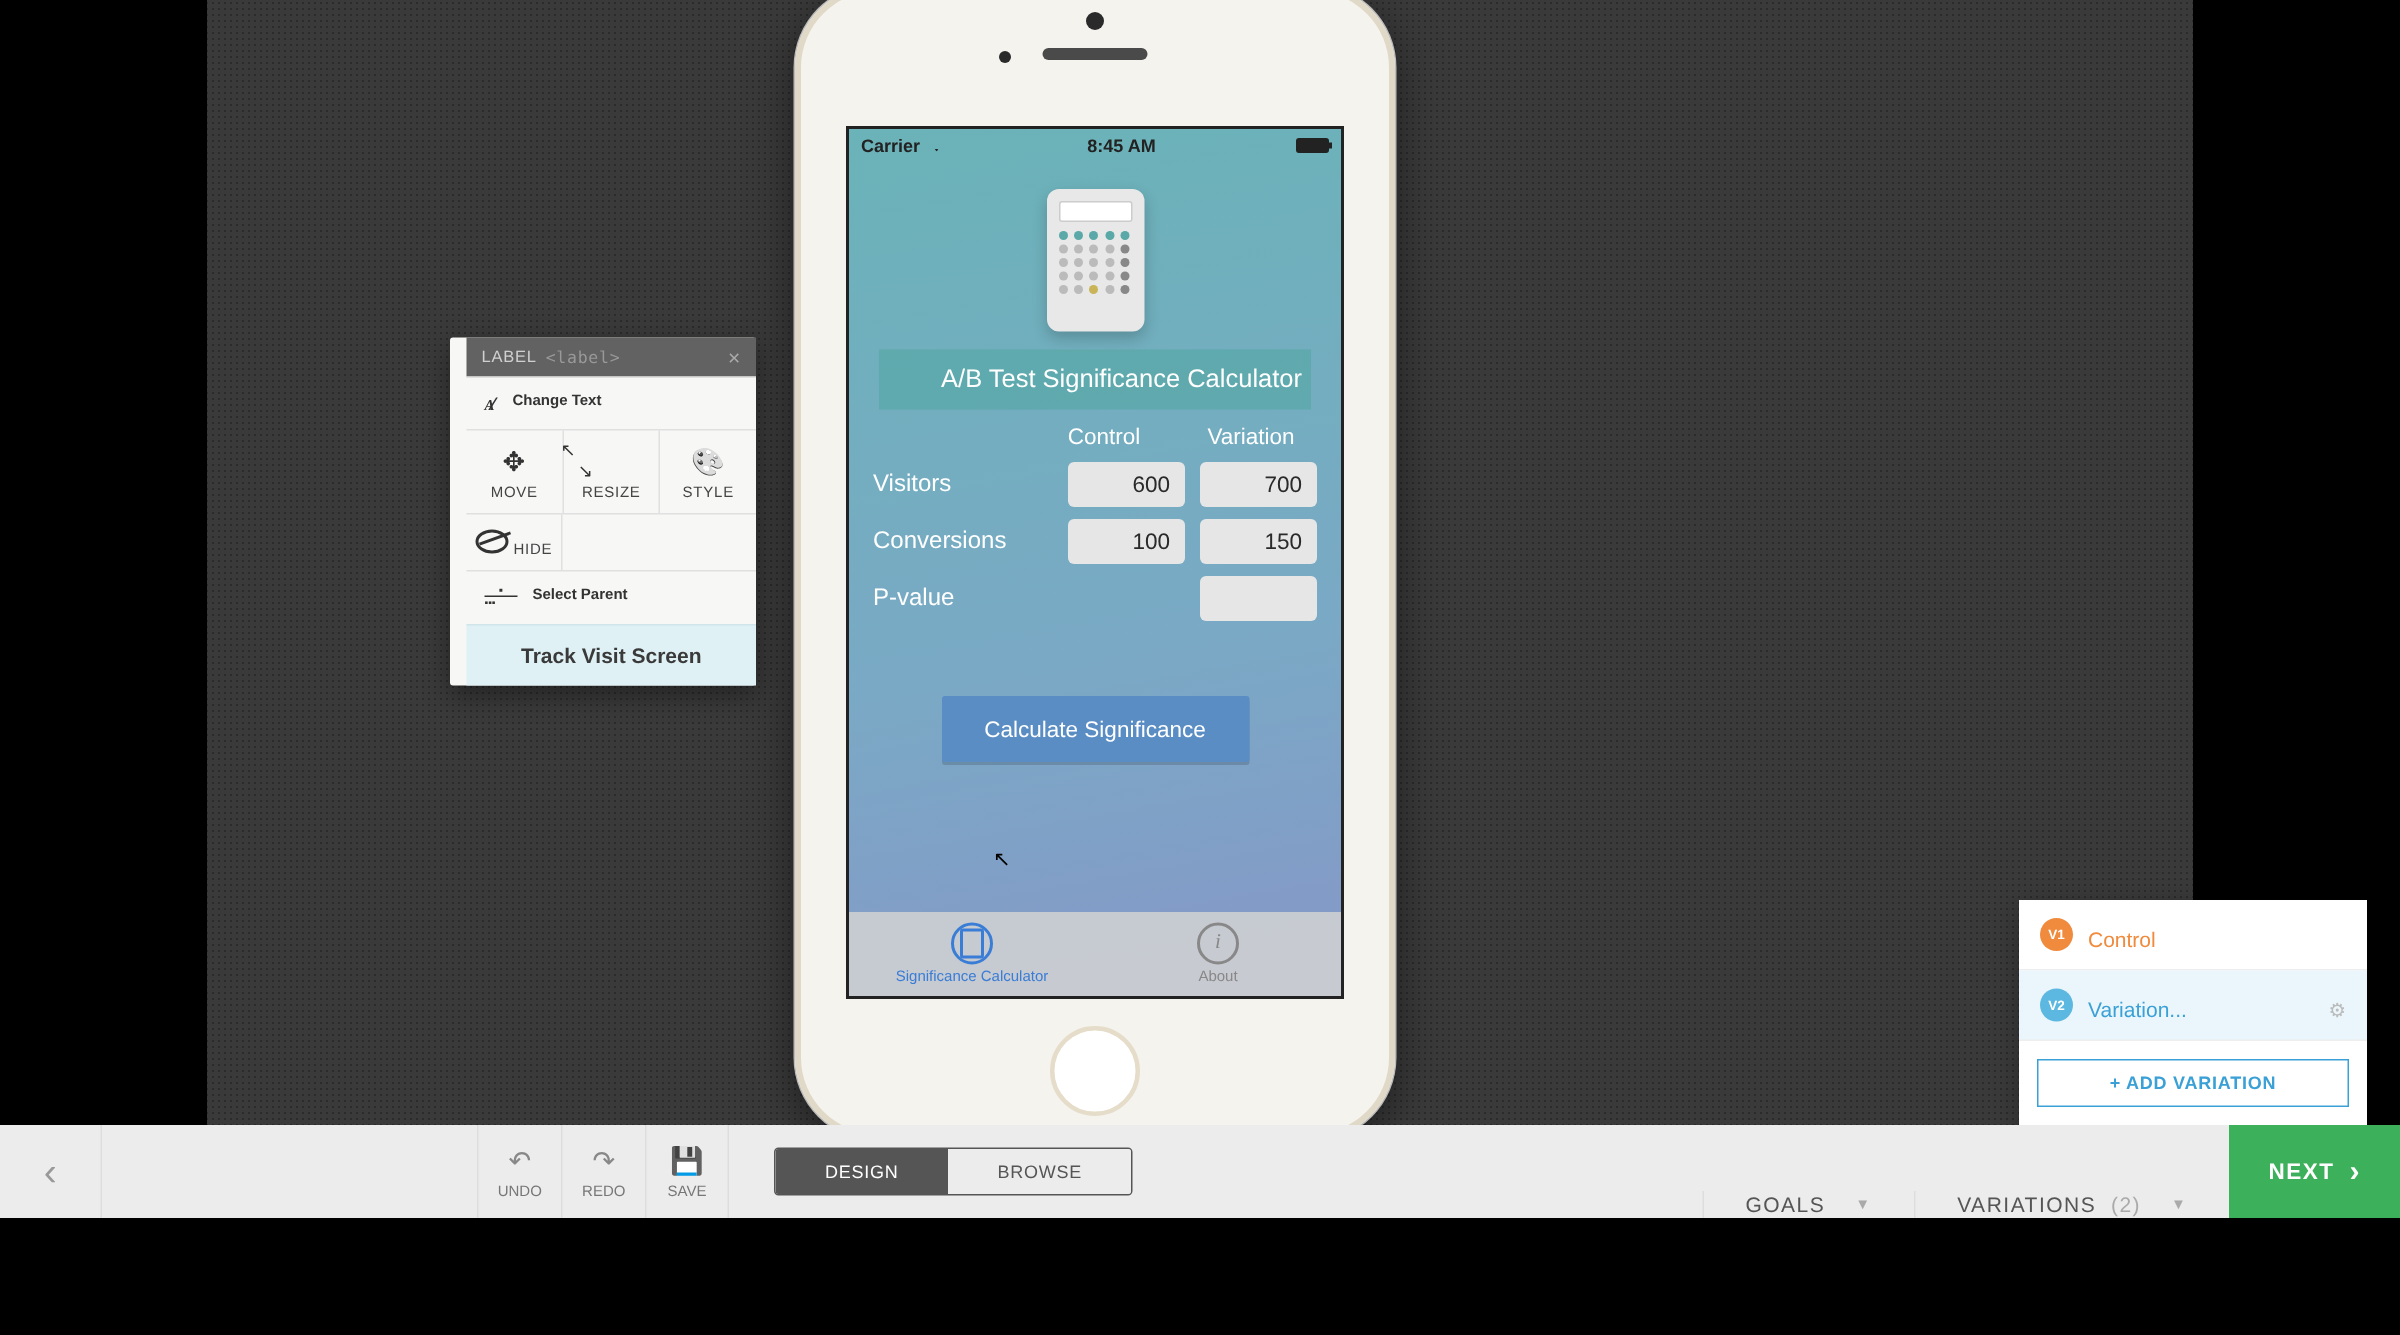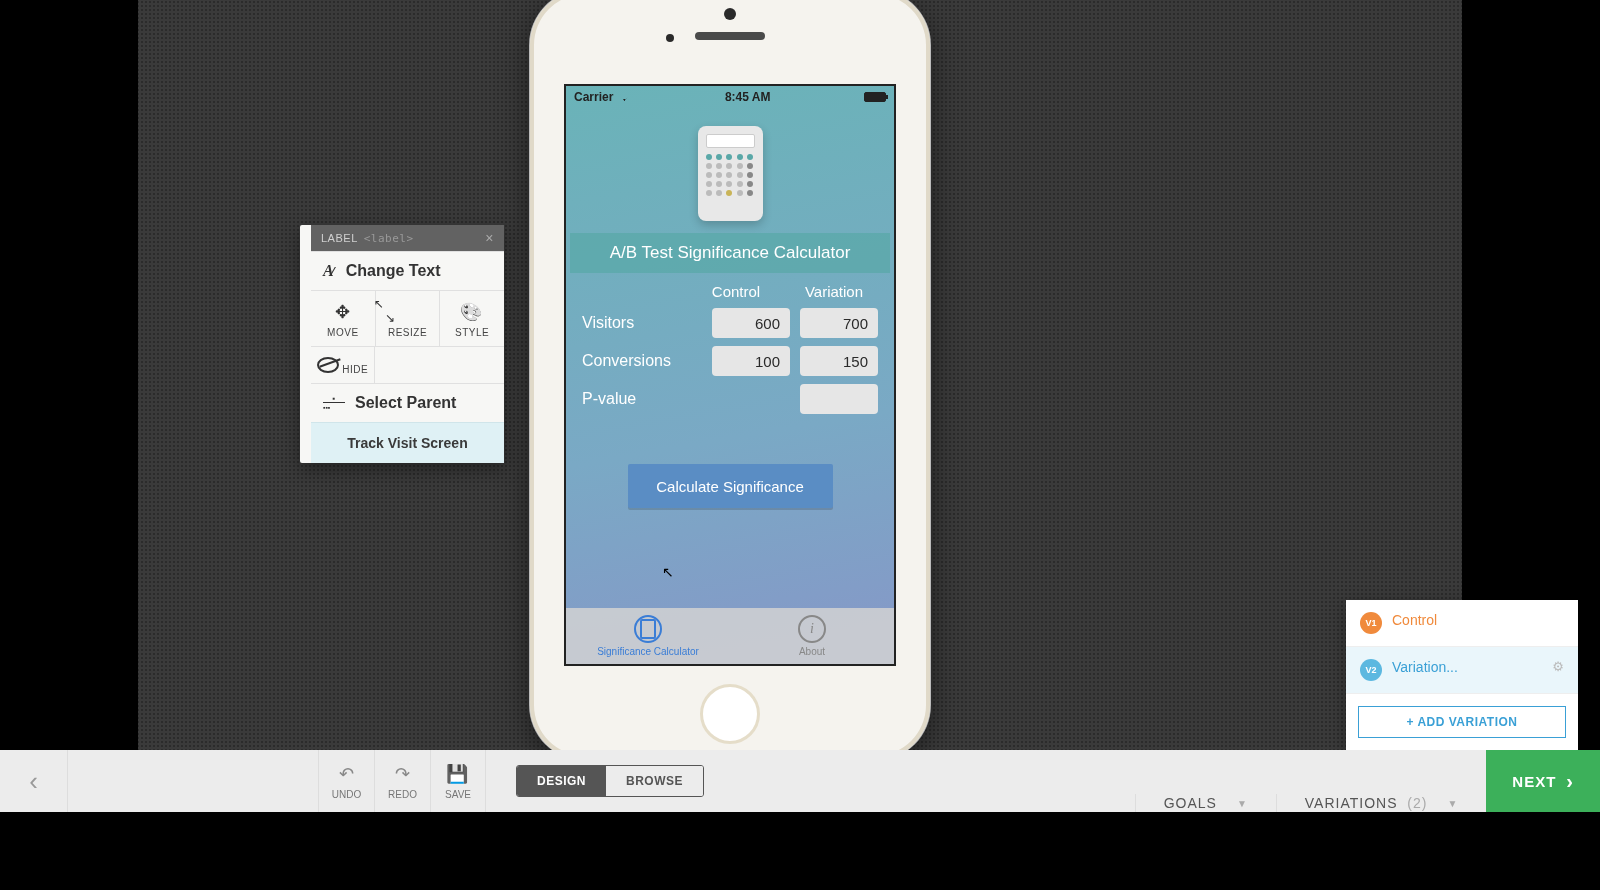--- a/index.html
+++ b/index.html
@@ -50,21 +50,21 @@
 .battery::after { content:""; position:absolute; right:-3px; top:2px; width:2px; height:4px; background:#222; }
 
 .calc-icon { width:65px; height:95px; background:#e8e8e8; border-radius:8px; margin:18px auto 12px; padding:8px; box-shadow:0 4px 10px rgba(0,0,0,.2); }
 .calc-disp { width:100%; height:14px; background:#fff; border:1px solid #ccc; border-radius:2px; margin-bottom:6px; }
 .calc-btns { display:grid; grid-template-columns:repeat(5,1fr); gap:3px; }
 .calc-btns span { width:6px; height:6px; border-radius:50%; background:#bbb; display:block; }
 .calc-btns span.teal { background:#5aa8a8; }
 .calc-btns span.dark { background:#888; }
 .calc-btns span.y { background:#c9b458; }
 
-.app-title { background:rgba(90,168,168,.75); color:#fff; text-align:center; padding:10px 6px; font-size:17px; font-weight:400; margin:0 4px; }
+.app-title { background:rgba(90,168,168,.75); color:#fff; text-align:right; padding:10px 6px; font-size:17px; font-weight:400; margin:0 20px; }
 
 .form { padding:10px 16px 0; color:#fff; font-size:15px; }
 .form-headers { display:flex; }
 .form-headers .lbl { flex:1; }
 .form-headers .col { width:88px; text-align:center; margin-left:10px; }
 .form-row { display:flex; align-items:center; margin-top:8px; }
 .form-row .lbl { flex:1; font-size:16px; }
 .form-row .cell { width:78px; height:30px; background:#e6e6e6; border-radius:4px; margin-left:10px; color:#2a2a2a; display:flex; align-items:center; justify-content:flex-end; padding:0 10px; font-size:15px; }
 .form-row .cell.empty { justify-content:center; }
 
@@ -81,21 +81,21 @@
 
 .panel {
   position:absolute; left:300px; top:225px; width:204px;
   background:#f7f7f5; border-radius:2px;
   box-shadow:0 6px 18px rgba(0,0,0,.4);
   padding-left:11px;
 }
 .panel-head { background:#626262; color:#d0d0d0; padding:6px 10px; font-size:11px; letter-spacing:.5px; display:flex; align-items:center; }
 .panel-head .tag { font-family:monospace; color:#999; margin-left:6px; }
 .panel-head .close { margin-left:auto; color:#aaa; cursor:pointer; font-size:14px; line-height:1; }
-.panel-row { display:flex; align-items:center; padding:10px 12px; border-top:1px solid #e0e0e0; font-size:16px; color:#333; font-weight:600; gap:10px; }
+.panel-row { display:flex; padding:10px 12px; border-top:1px solid #e0e0e0; font-size:10px; color:#333; font-weight:600; gap:10px; }
 .panel-row:first-of-type { border-top:none; }
 .panel-grid { display:flex; border-top:1px solid #e0e0e0; }
 .panel-grid .tool { flex:1; border-right:1px solid #e0e0e0; text-align:center; padding:10px 0 8px; font-size:10px; letter-spacing:.5px; color:#444; }
 .panel-grid .tool:last-child { border-right:none; }
 .panel-grid .tool .ic { font-size:18px; margin-bottom:6px; color:#333; display:block; height:20px; }
 .panel-grid2 { display:flex; border-top:1px solid #e0e0e0; }
 .panel-grid2 .tool { width:33.33%; border-right:1px solid #e0e0e0; text-align:center; padding:10px 0 8px; font-size:10px; letter-spacing:.5px; color:#444; }
 .panel-highlight { background:#dff1f5; text-align:center; padding:12px; font-size:14px; font-weight:600; color:#3a3a3a; border-top:1px solid #d0e5ea; }
 
 .ic-text::before { content:"A"; font-family:serif; font-style:italic; }
@@ -106,38 +106,38 @@
 .ic-resize::after { content:"↘"; position:absolute; right:-2px; bottom:-4px; font-size:12px; }
 .ic-style::before { content:"🎨"; filter:grayscale(1) contrast(2); }
 .ic-hide::before { content:""; display:inline-block; width:18px; height:12px; border:2px solid #333; border-radius:50%; position:relative; }
 .ic-hide::after { content:""; position:absolute; width:22px; height:2px; background:#333; transform:rotate(-20deg); margin-left:-20px; margin-top:5px; }
 .ic-tree { display:inline-block; }
 .ic-tree::before { content:"▪"; display:block; text-align:center; font-size:8px; line-height:6px; }
 .ic-tree::after { content:"▪ ▪ ▪"; display:block; font-size:7px; letter-spacing:-1px; line-height:6px; border-top:1px solid #333; padding-top:2px; width:22px; }
 
 
 .var-panel { position:absolute; right:254px; bottom:78px; transform:translateX(100%); width:232px; background:#fff; box-shadow:0 4px 16px rgba(0,0,0,.3); }
-.var-row { padding:12px 14px; display:flex; align-items:flex-start; gap:10px; font-size:14px; border-bottom:1px solid #eee; }
+.var-row { padding:12px 14px; display:flex; align-items:flex-end; gap:10px; font-size:14px; border-bottom:1px solid #eee; }
 .var-row.selected { background:#eaf6fb; color:#3aa0d6; }
 .var-row .badge { width:22px; height:22px; border-radius:50%; color:#fff; font-size:9px; font-weight:700; display:flex; align-items:center; justify-content:center; }
 .var-row .b1 { background:#f08a3c; }
 .var-row .b2 { background:#5cb8e0; }
 .var-row .ctl { color:#f08a3c; font-weight:500; }
 .var-row .gear { margin-left:auto; color:#bbb; font-size:13px; }
 .add-var { margin:12px; border:1px solid #3aa0d6; color:#3aa0d6; text-align:center; padding:8px; font-size:12px; letter-spacing:.5px; font-weight:600; }
 
 
 .bottombar { position:absolute; left:0; right:0; bottom:0; height:62px; background:#ececec; display:flex; align-items:stretch; }
 .bb-back { width:68px; border-right:1px solid #ddd; display:flex; align-items:center; justify-content:center; color:#999; font-size:26px; }
 .bb-tools { margin-left:250px; display:flex; }
 .bb-tool { width:56px; border-left:1px solid #ddd; display:flex; flex-direction:column; align-items:center; justify-content:center; font-size:10px; color:#777; gap:4px; }
 .bb-tool:last-child { border-right:1px solid #ddd; }
 .bb-tool .ic { font-size:18px; color:#888; }
 .seg { margin:15px 0 0 30px; display:flex; border:1px solid #555; border-radius:3px; overflow:hidden; height:32px; }
-.seg button { border:none; padding:0 20px; font-size:12px; font-weight:700; letter-spacing:.5px; }
+.seg button { border:none; padding:0 33px; font-size:12px; font-weight:400; letter-spacing:.5px; }
 .seg .on { background:#555; color:#fff; }
 .seg .off { background:#ececec; color:#555; }
 .bb-spacer { flex:1; }
 .bb-drop { display:flex; align-items:center; padding:0 28px; font-size:14px; letter-spacing:1px; color:#555; border-left:1px solid #ddd; gap:20px;margin-top:44px; }
 .bb-drop .caret { font-size:10px; color:#aaa; }
 .bb-drop .count { color:#aaa; }
 .bb-next { background:#3cb05a; color:#fff; display:flex; align-items:center; padding:0 26px; font-size:15px; font-weight:700; letter-spacing:1px; gap:10px; }
 .bb-next .arr { font-size:20px; }
 
 

